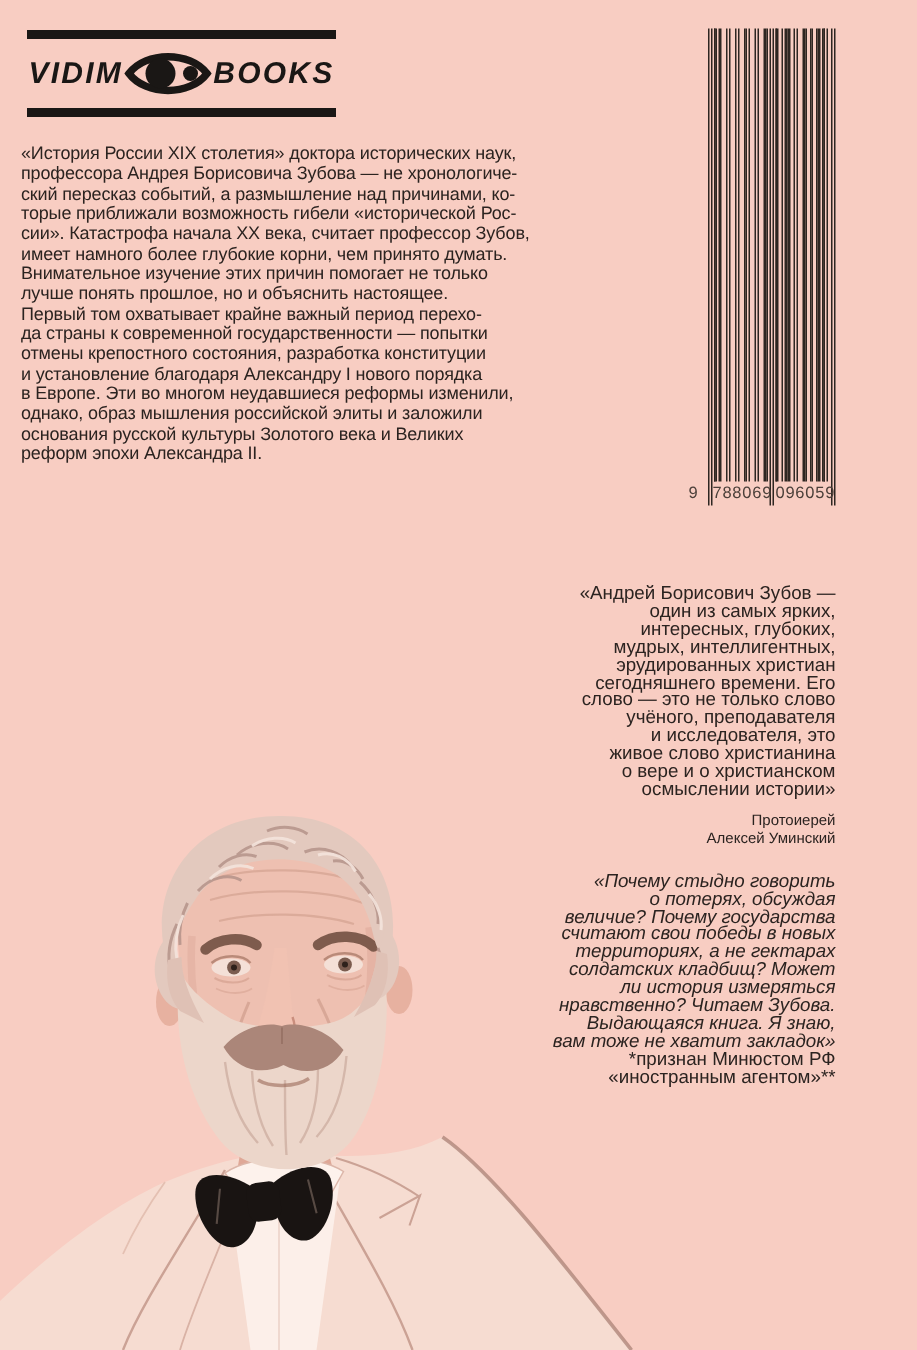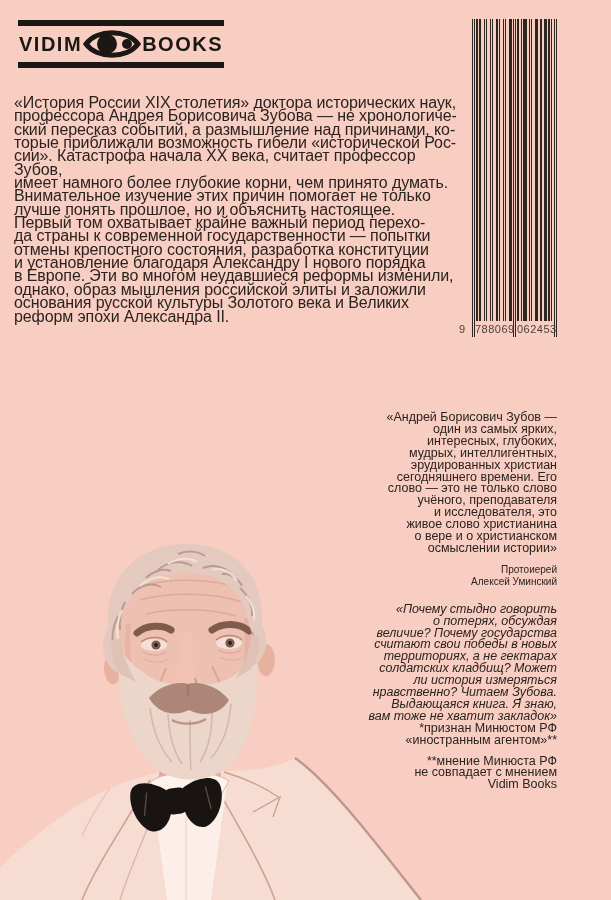--- a/index.html
+++ b/index.html
@@ -3,44 +3,44 @@
 <meta charset="utf-8">
 <style>
   html,body{margin:0;padding:0;}
   body{width:611px;height:900px;position:relative;overflow:hidden;
        background:#f8cdc2;font-family:"Liberation Sans",sans-serif;}
   .page{position:absolute;inset:0;}
 
   
   .logo{position:absolute;left:18px;top:20px;width:206px;}
   .logo-bar{height:6px;background:#1a1715;}
-  .logo-row{display:flex;align-items:center;justify-content:space-between;height:36px;padding:0 1px;}
+  .logo-row{display:flex;align-items:center;justify-content:space-between;height:46px;padding:0 1px;font-style:italic;}
   .logo-word{font-weight:bold;font-size:20px;letter-spacing:1.5px;color:#1a1715;}
   .eye-svg{width:56px;height:40px;margin:-7px 0;overflow:visible;}
 
   
   .annotation{position:absolute;left:14px;top:96px;width:448px;
-    font-size:16px;line-height:13.35px;letter-spacing:-0.1px;
+    font-size:12px;line-height:13.35px;letter-spacing:-0.1px;
     color:#2b2320;white-space:pre-line;font-weight:500;}
 
   
   .barcode{position:absolute;left:472px;top:19px;width:85px;height:320px;}
   .bars{display:flex;width:85px;height:318px;align-items:flex-start;}
   .bar{flex:1;height:302px;}
   .bar.ink{background:#2e2621;}
   .bar.tall{height:318px;}
   .bc-digits{position:absolute;top:303px;left:0;width:85px;height:16px;
     font-size:11px;color:#4c403a;letter-spacing:0.5px;}
   .bc-digits span{position:absolute;top:1px;}
   .bc-d0{left:-13px;}
   .bc-d1{left:3px;width:38px;text-align:right;}
   .bc-d2{left:45px;width:38px;text-align:center;}
 
   
-  .right-col{position:absolute;right:54px;top:412px;width:290px;
+  .right-col{position:absolute;right:54px;top:390px;width:290px;
     text-align:right;color:#2b2320;z-index:3;}
   .quote{font-size:12.5px;line-height:11.9px;white-space:pre-line;font-weight:500;}
   .attr{font-size:10px;line-height:11.9px;white-space:pre-line;font-weight:500;}
   .a1{margin-top:9px;}
   .q2{margin-top:16px;font-style:italic;}
   .a2{margin-top:6px;}
   .footnote{font-size:12.5px;line-height:11.9px;white-space:pre-line;font-weight:500;}
   .f1{}
   .f2{margin-top:9px;}
 
@@ -177,21 +177,21 @@
         <div class="bar ink"></div>
         <div class="bar"></div>
         <div class="bar"></div>
         <div class="bar ink tall"></div>
         <div class="bar tall"></div>
         <div class="bar ink tall"></div>
       </div>
     <div class="bc-digits">
       <span class="bc-d0">9</span>
       <span class="bc-d1">788069</span>
-      <span class="bc-d2">062453</span>
+      <span class="bc-d2">096059</span>
     </div>
   </div>
 
   <div class="right-col">
     <div class="quote q1">«Андрей Борисович Зубов —
 один из самых ярких,
 интересных, глубоких,
 мудрых, интеллигентных,
 эрудированных христиан
 сегодняшнего времени. Его
@@ -208,23 +208,20 @@
 величие? Почему государства
 считают свои победы в новых
 территориях, а не гектарах
 солдатских кладбищ? Может
 ли история измеряться
 нравственно? Читаем Зубова.
 Выдающаяся книга. Я знаю,
 вам тоже не хватит закладок»</div>
     <div class="footnote f1">*признан Минюстом РФ
 «иностранным агентом»**</div>
-    <div class="footnote f2">**мнение Минюста РФ
-не совпадает с мнением
-Vidim Books</div>
   </div>
 
   <svg class="portrait" width="430" height="360" viewBox="0 0 430 360">
 
     <path fill="#f6dcd1" d="M-6,360 L-6,333 C26,302 68,267 110,248 C134,238 155,232 173,230 L211,230 C243,232 272,230 295,218 C330,242 381,310 421,360 Z"></path>
     <path fill="none" stroke="#ab8275" stroke-width="2.4" opacity="0.75" d="M295,218 C331,243 382,311 421,360"></path>
     <path fill="none" stroke="#cba295" stroke-width="1.6" d="M150,240 C127,281 95,327 82,360"></path>
     <path fill="none" stroke="#d9b2a5" stroke-width="1.2" d="M164,247 C147,291 128,333 120,360"></path>
     <path fill="none" stroke="#cba295" stroke-width="1.6" d="M214,243 C241,291 263,327 275,360"></path>
     <path fill="none" stroke="#cba295" stroke-width="1.4" d="M224,232 C248,239 265,248 280,258"></path>

